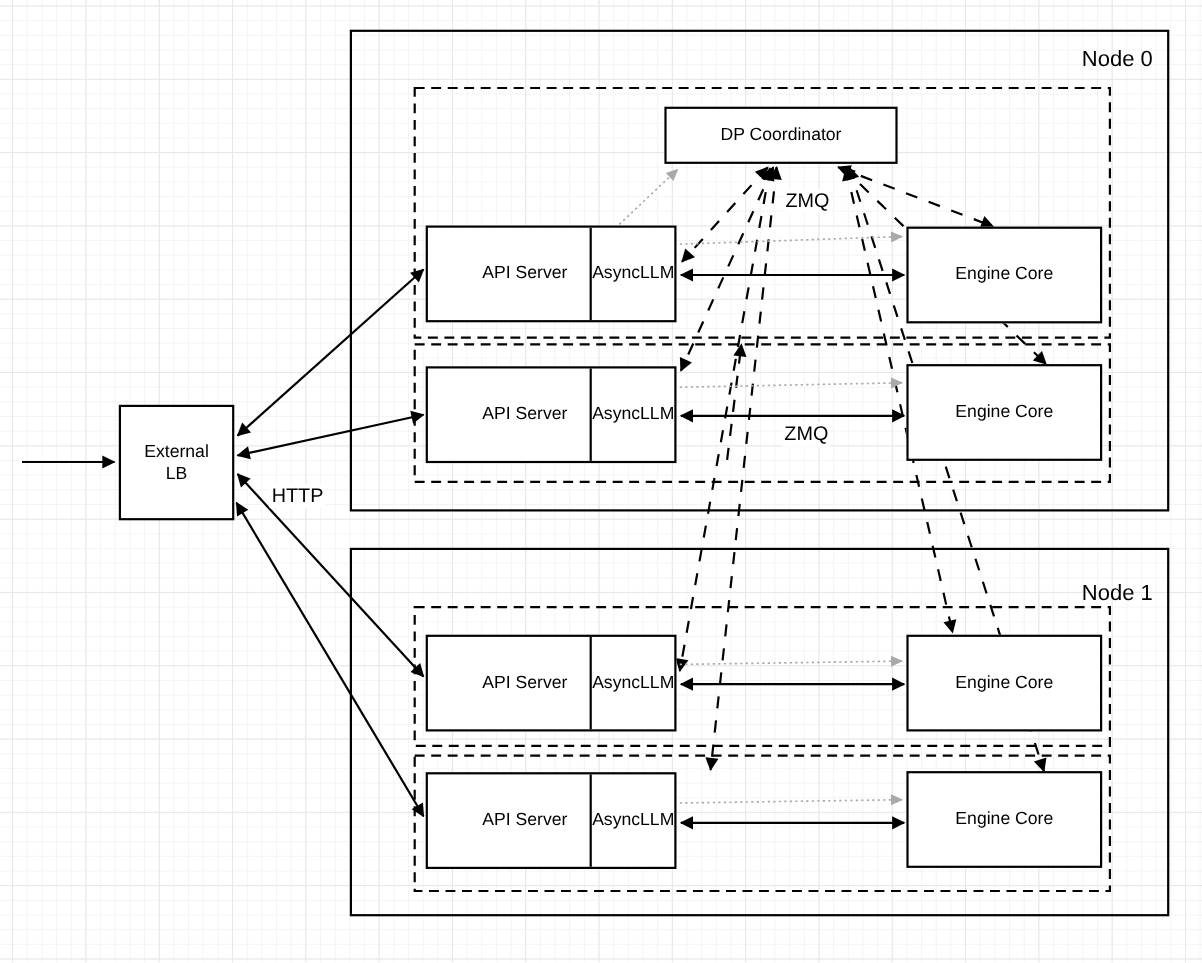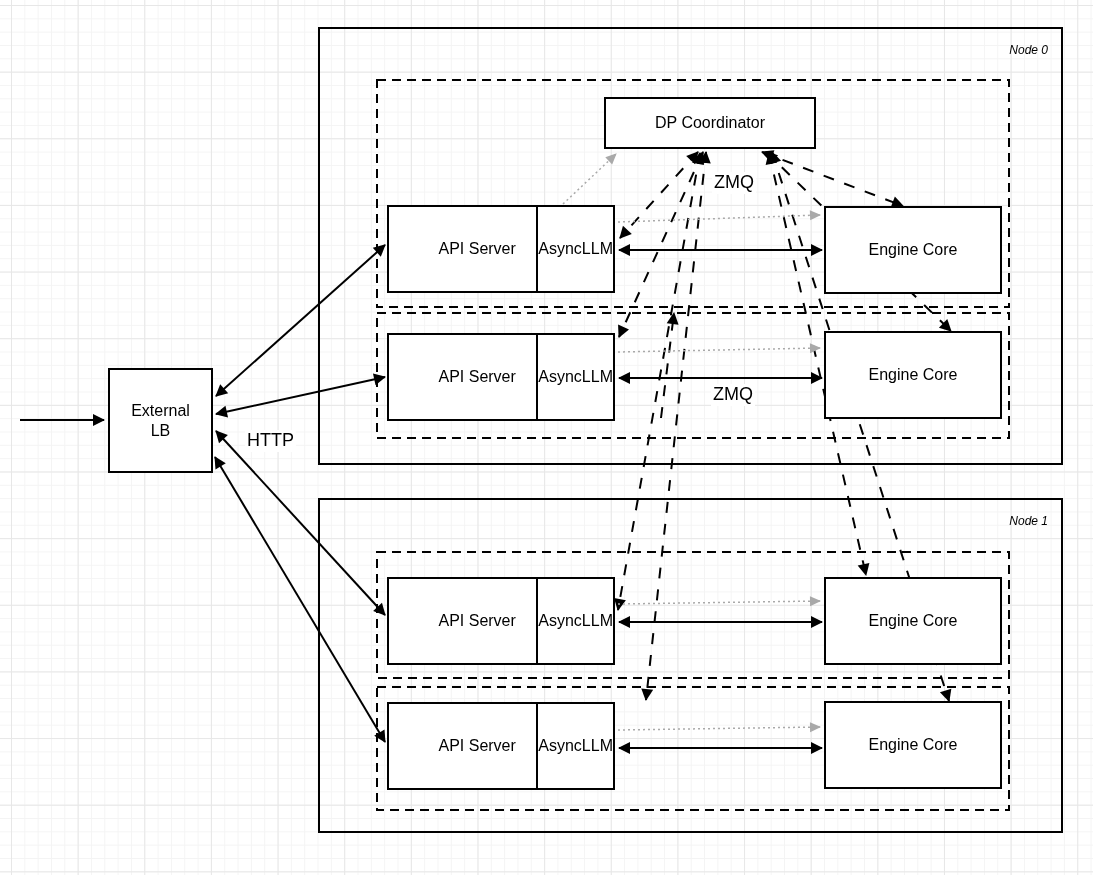--- a/index.html
+++ b/index.html
@@ -18,21 +18,21 @@
   .abs{position:absolute;box-sizing:border-box;}
   svg.edges{position:absolute;left:0;top:0;z-index:1;}
   .solidbox{border:2px solid #000;background:#fff;z-index:2;display:flex;align-items:center;justify-content:center;}
   .nodebox{border:2px solid #000;background:transparent;z-index:2;pointer-events:none;}
   .splitbox{border:2px solid #000;background:#fff;z-index:2;display:flex;padding-left:29px;}
   .cell{display:flex;align-items:center;justify-content:center;font-size:16px;}
   .cell.api{width:123px;border-right:2px solid #000;}
   .cell.asy{flex:1;text-align:right;}
   .boxlabel{font-size:16px;text-align:center;line-height:1.25;}
   .lb-label{width:80px;}
-  .nodelabel{z-index:3;font-size:12px;text-align:right;font-style:italic;}
+  .nodelabel{z-index:3;font-size:20px;text-align:right;}
   .edgelabel{z-index:3;font-size:18px;background:#fff;padding:0 2px;line-height:1.2;}
 </style>
 </head>
 <body>
 
 <div class="canvas">
 
   <svg class="edges" width="1093" height="875">
     <defs>
       <marker id="aE" markerUnits="userSpaceOnUse" markerWidth="14" markerHeight="14" refX="12" refY="7" orient="auto">
@@ -85,21 +85,21 @@
       <line x1="618" y1="222" x2="820" y2="215" marker-end="url(#gE)"></line>
       <line x1="618" y1="352" x2="820" y2="348" marker-end="url(#gE)"></line>
       <line x1="618" y1="604" x2="820" y2="601" marker-end="url(#gE)"></line>
       <line x1="618" y1="730" x2="820" y2="727" marker-end="url(#gE)"></line>
     </g>
   </svg>
 
   <div class="abs nodebox" style="left:318px;top:27px;width:745px;height:438px;"></div>
   <div class="abs nodebox" style="left:318px;top:498px;width:745px;height:335px;"></div>
   <div class="abs nodelabel" style="left:898px;top:43px;width:150px;">Node 0</div>
-  <div class="abs nodelabel" style="left:898px;top:514px;width:150px;">Node 1</div>
+  <div class="abs nodelabel" style="left:898px;top:528px;width:150px;">Node 1</div>
 
   <div class="abs solidbox" style="left:108px;top:368px;width:105px;height:105px;">
     <div class="boxlabel lb-label">External LB</div>
   </div>
 
   <div class="abs solidbox" style="left:604px;top:97px;width:212px;height:52px;">
     <div class="boxlabel">DP Coordinator</div>
   </div>
 
   <div class="abs splitbox" style="left:387px;top:205px;width:228px;height:88px;">
@@ -143,17 +143,17 @@
         <span>API Server</span>
       </div>
     <div class="cell asy">
         <span>AsyncLLM</span>
       </div>
   </div>
   <div class="abs solidbox" style="left:824px;top:701px;width:178px;height:88px;">
     <div class="boxlabel">Engine Core</div>
   </div>
 
-  <div class="abs edgelabel" style="left:245px;top:430px;">HTTP</div>
+  <div class="abs edgelabel" style="left:245px;top:440px;">HTTP</div>
   <div class="abs edgelabel" style="left:712px;top:172px;">ZMQ</div>
   <div class="abs edgelabel" style="left:711px;top:384px;">ZMQ</div>
 
 </div>
 
 </body></html>

